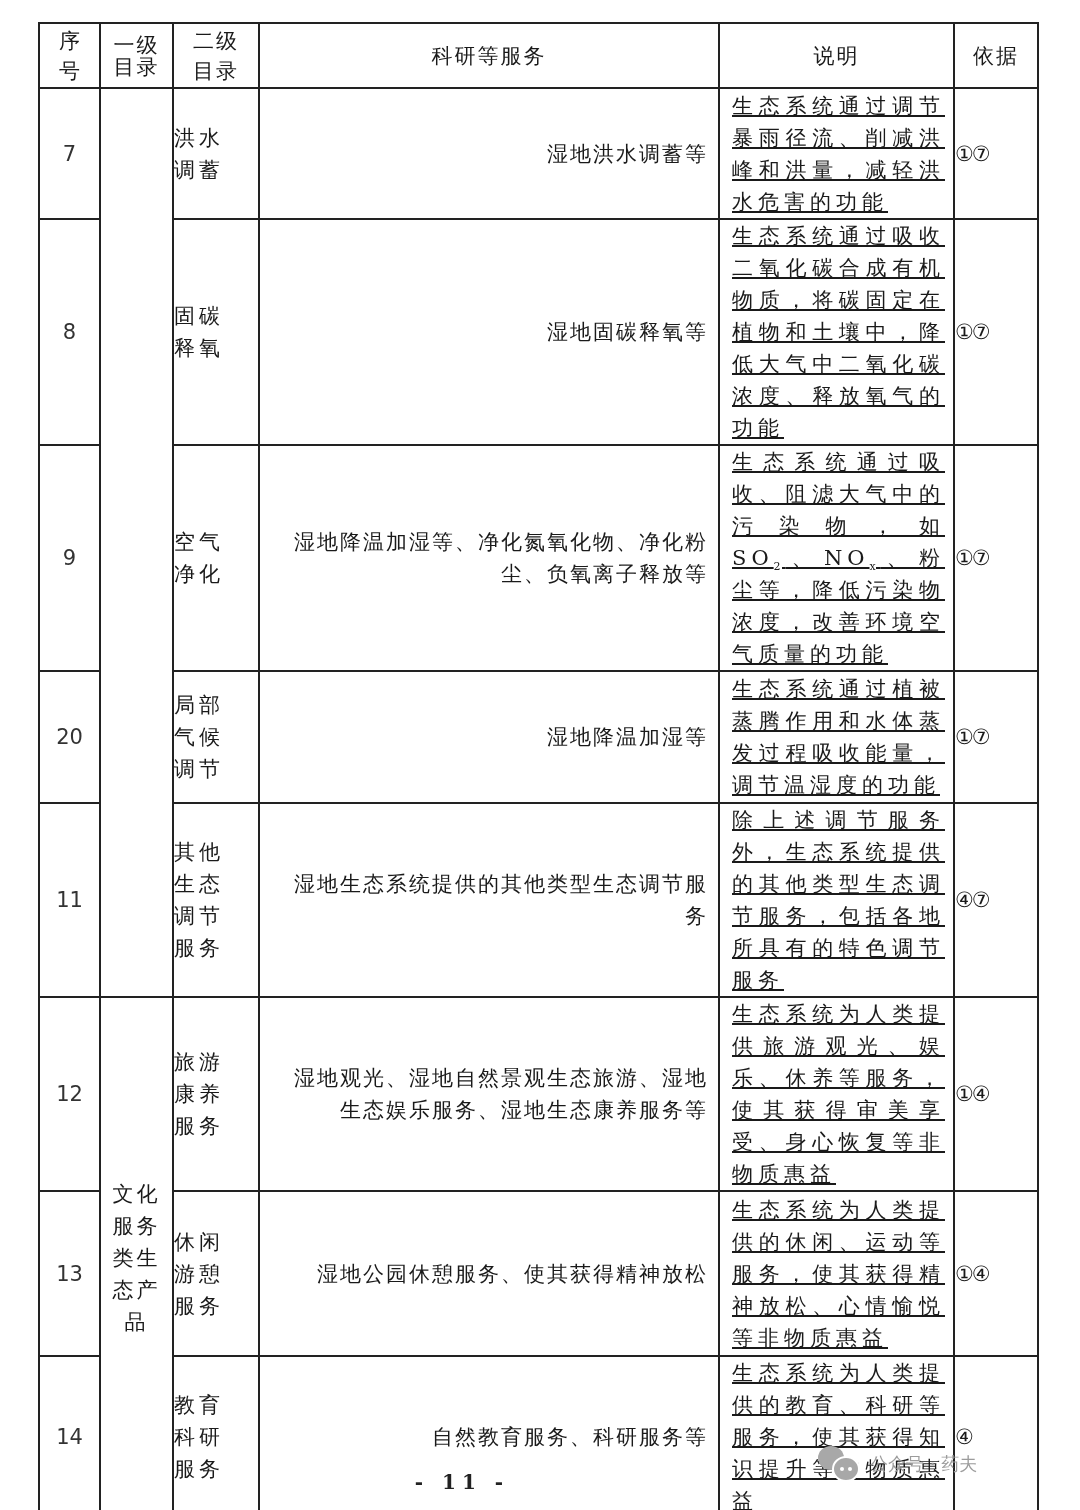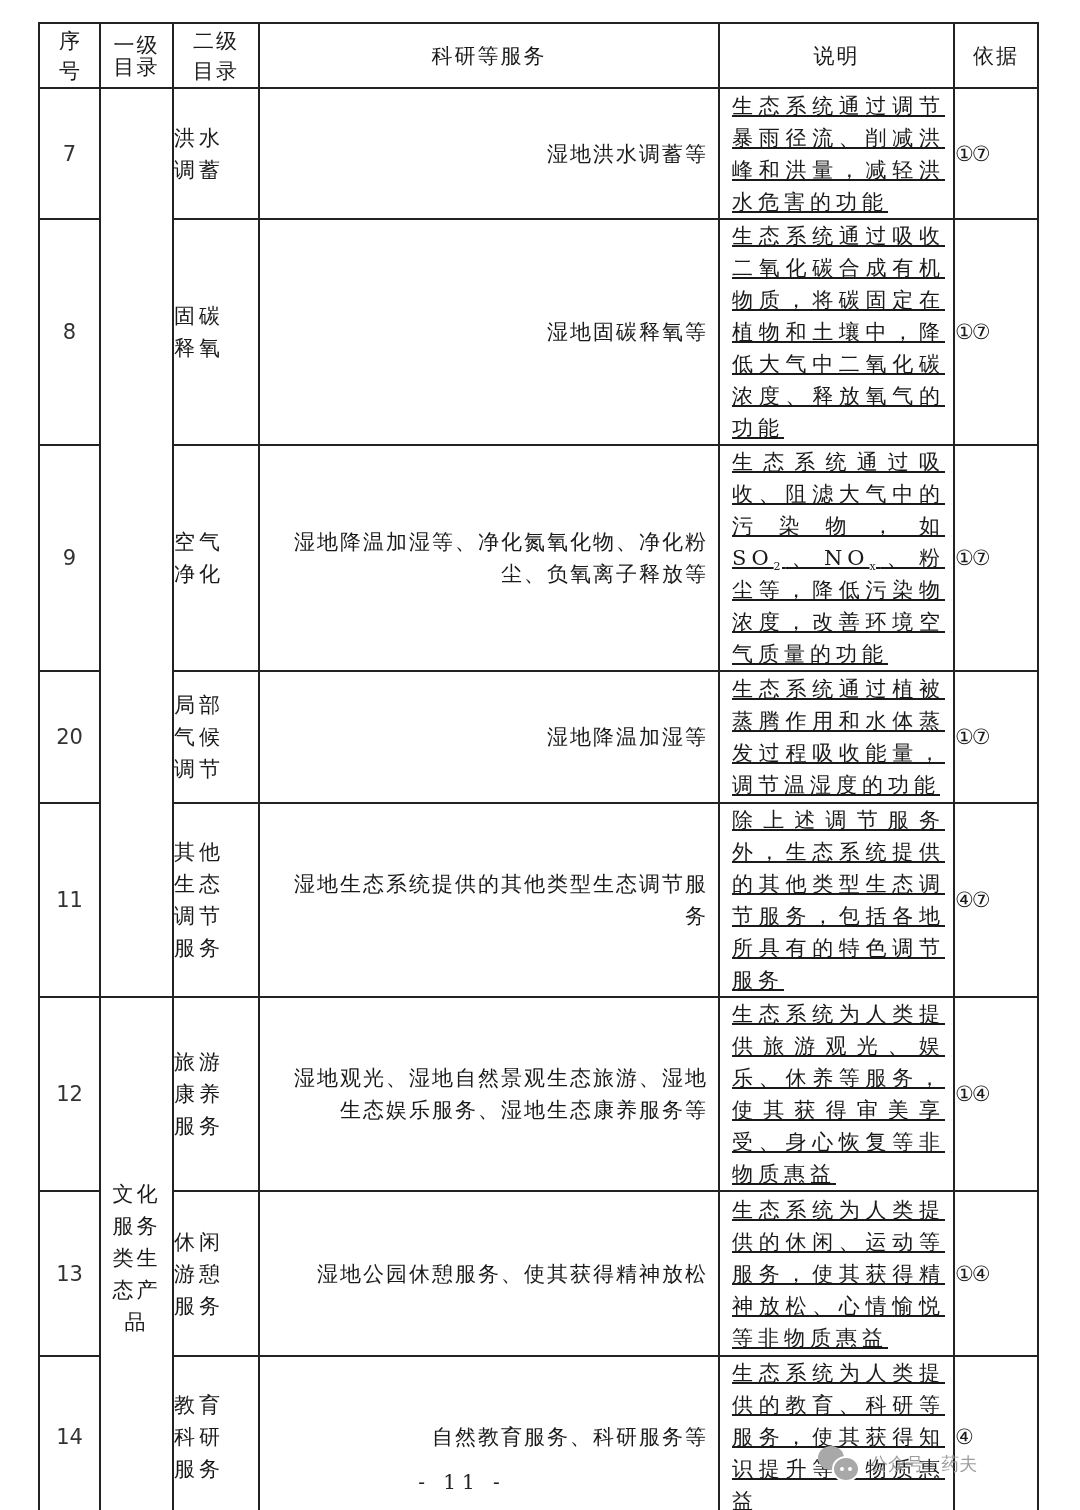--- a/index.html
+++ b/index.html
@@ -11,21 +11,21 @@
                   font-weight:normal; font-size:21px; line-height:32px; }
   .hdr th { height:63px; text-align:center; letter-spacing:2px; }
   .c-num { text-align:center; font-family:"DejaVu Sans","Liberation Sans",sans-serif; font-size:22px; color:#333; }
   .c-l2 { text-align:left; letter-spacing:4px; padding:0 4px; }
   .c-l3 { text-align:right; padding:0 10px 0 12px !important; letter-spacing:2px; }
   .c-desc { text-align:justify; text-align-last:left; padding:0 8px 0 12px !important; letter-spacing:5px;text-decoration:underline; }
   .c-basis { text-align:left; font-size:24px; letter-spacing:-2px; }
   .c-l1 { text-align:center; letter-spacing:3px; padding:0 6px; }
   sub { font-size:11px; line-height:0; }
   .footer-page { position:absolute; left:0; width:924px; top:1470px; text-align:center;
-                 font-size:20px; letter-spacing:6px; color:#222; }
+                 font-size:20px; letter-spacing:6px; color:#222;font-weight:bold; }
   .watermark { position:absolute; left:818px; top:1446px; display:flex; align-items:center;
                font-family:"DejaVu Sans","Liberation Sans",sans-serif; font-size:18px; color:#9c9c9c; }
   .wm-icon { width:44px; height:36px; position:relative; margin-right:8px; }
   .wm-icon .b1 { position:absolute; left:0; top:0; width:26px; height:24px; border-radius:50%; background:#a8a8a8; }
   .wm-icon .b2 { position:absolute; left:14px; top:10px; width:24px; height:22px; border-radius:50%; background:#a8a8a8; border:2px solid #fff; }
   .wm-icon .b2::before, .wm-icon .b2::after { content:""; position:absolute; top:9px; width:4px; height:4px; border-radius:50%; background:#fff; }
   .wm-icon .b2::before { left:6px; } .wm-icon .b2::after { left:14px; }
 </style>
 </head>
 <body>

